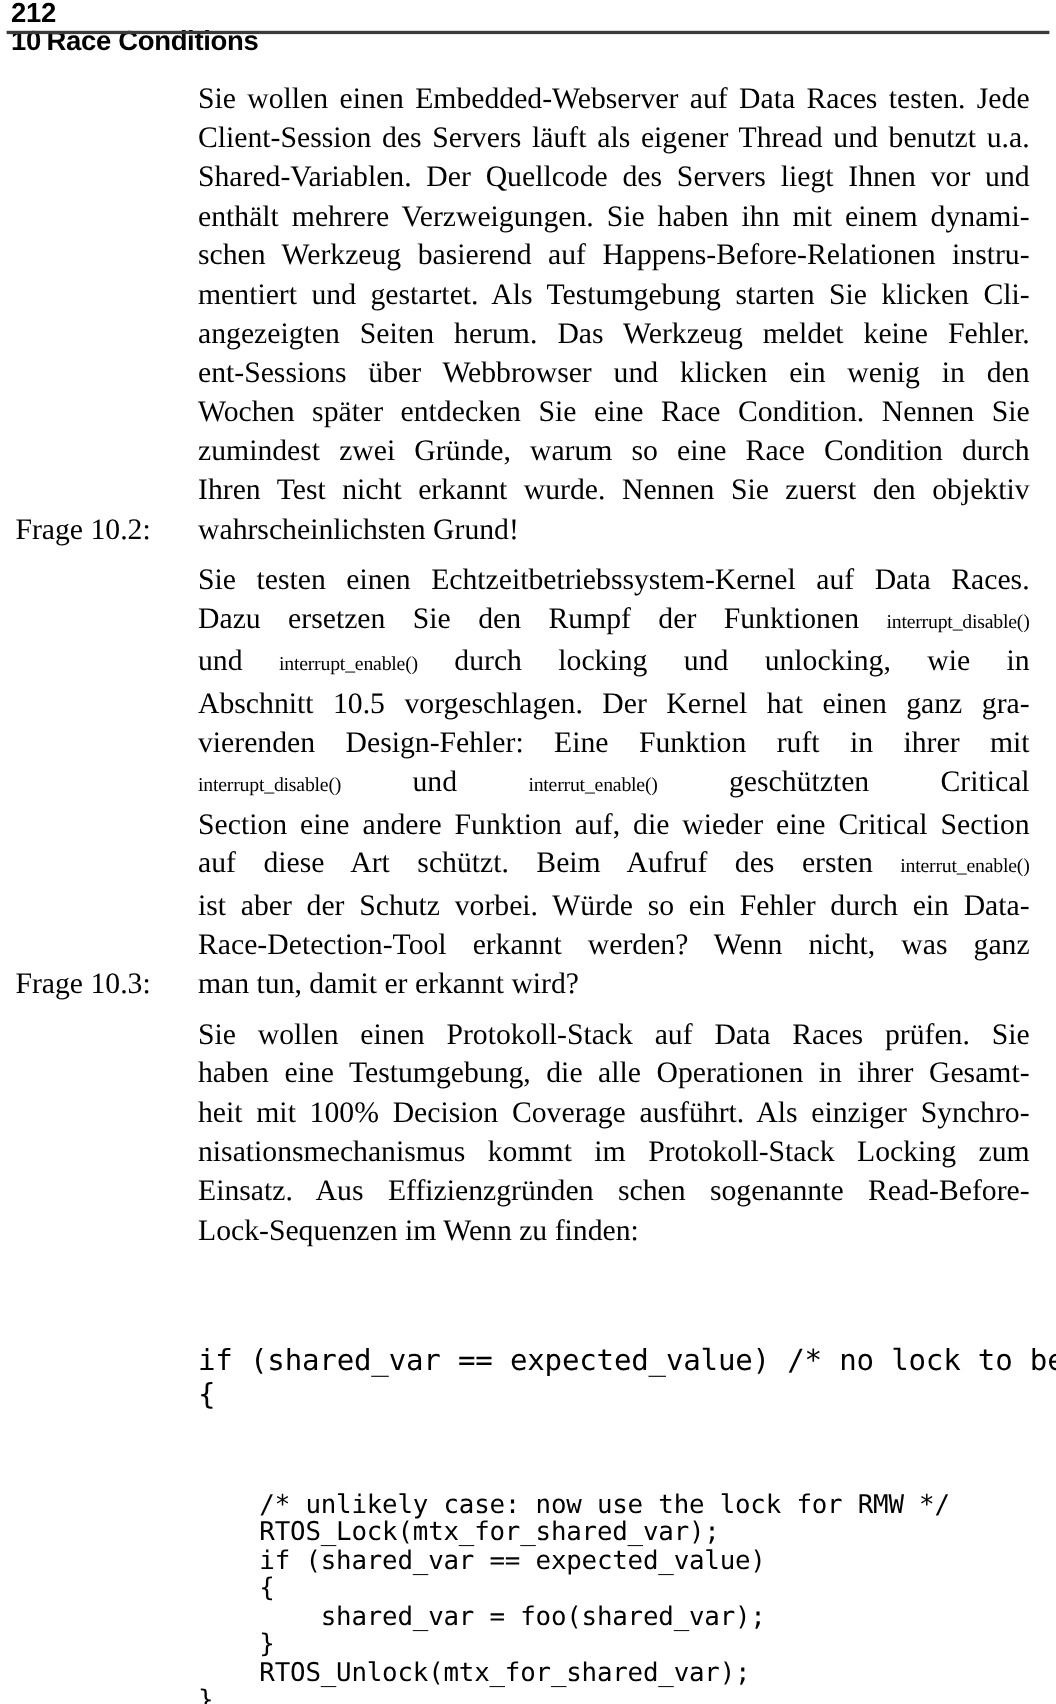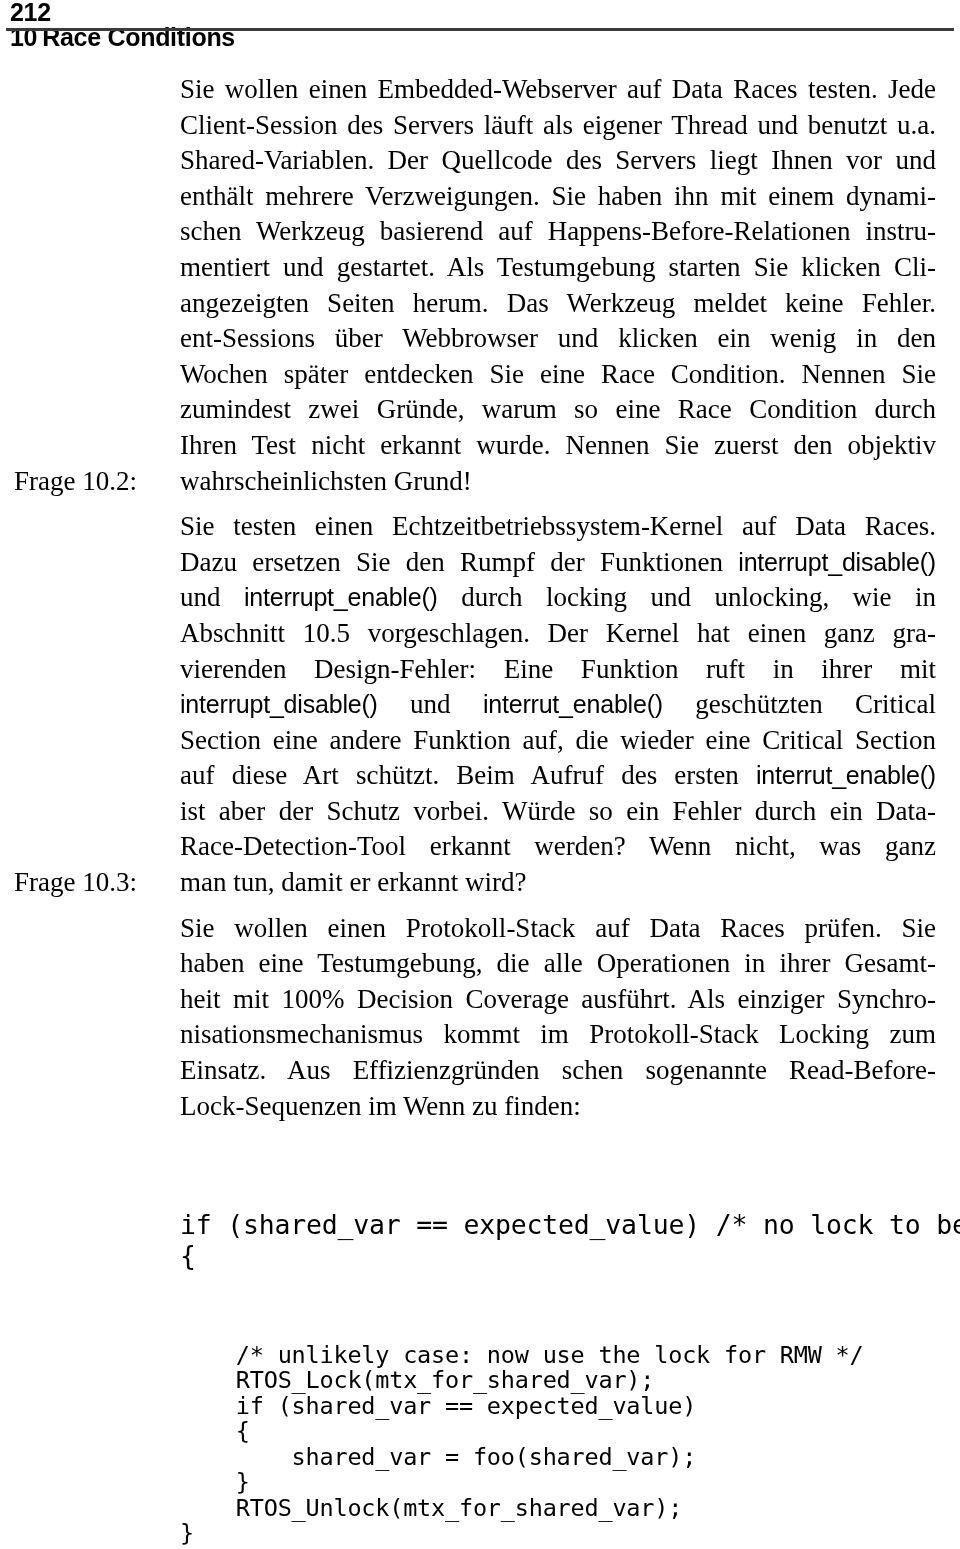--- a/index.html
+++ b/index.html
@@ -108,22 +108,22 @@
     display: block;
     text-align: justify;
     text-align-last: justify;
     white-space: nowrap;
   }
   .jline.last {
     text-align-last: left;
   }
 
   code, .mono {
-    font-family: Liberation Sans, sans-serif;
-    font-size: 25px;
+    font-family: Liberation Serif, serif;
+    font-size: 18px;
     letter-spacing: -0.2px;
   }
 
   
   .codeblock {
     font-family: "DejaVu Sans Mono", "Liberation Mono", monospace;
     white-space: pre;
     color: #000;
     margin: 14px 0 10px 0;
   }

